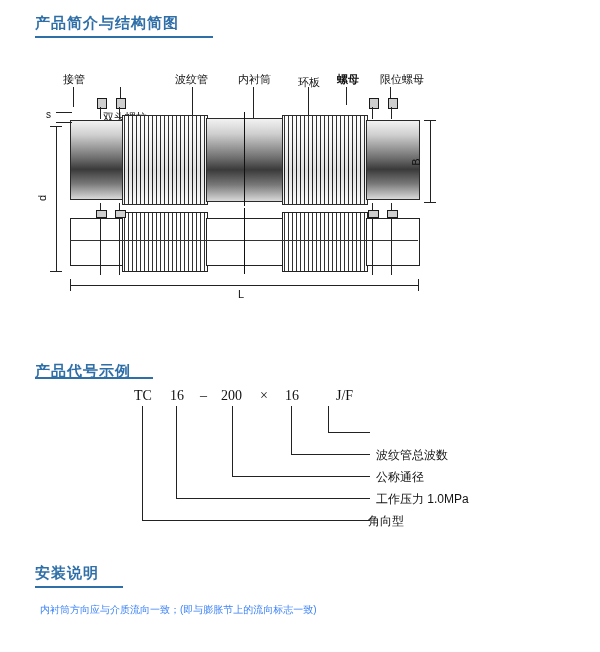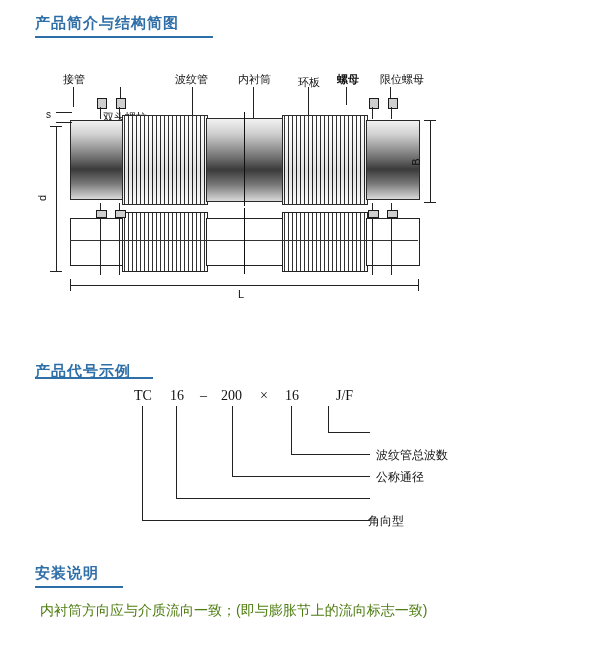--- a/index.html
+++ b/index.html
@@ -134,22 +134,22 @@
     white-space:nowrap;
   }
 
   
   #notes{
     position:absolute;
     left:40px;top:600px;
     width:520px;
   }
   .note-line{
-    font-size:14px;
-    color:#4d7c0f;
+    font-size:10px;
+    color:#3b82f6;
     line-height:20px;
     white-space:nowrap;
   }
 </style>
 </head>
 <body>
 
 <div class="section-title" style="left:35px;top:14px;">产品简介与结构简图</div>
 <div class="title-underline" style="left:35px;top:36px;width:178px;"></div>
 
@@ -246,20 +246,21 @@
   <div class="vline" style="left:102px;top:36px;height:114px;"></div>
 
   <div class="hline" style="left:288px;top:62px;width:42px;"></div>
   <div class="hline" style="left:251px;top:84px;width:79px;"></div>
   <div class="hline" style="left:192px;top:106px;width:138px;"></div>
   <div class="hline" style="left:136px;top:128px;width:194px;"></div>
   <div class="hline" style="left:102px;top:150px;width:228px;"></div>
 
   <div class="code-desc" style="left:336px;top:77px;">波纹管总波数</div>
   <div class="code-desc" style="left:336px;top:99px;">公称通径</div>
+  <div class="code-desc" style="left:336px;top:121px;">工作压力 1.0MPa</div>
   <div class="code-desc" style="left:328px;top:143px;">角向型</div>
 </div>
 
 <div class="section-title" style="left:35px;top:564px;font-family:Liberation Mono, monospace;">安装说明</div>
 <div class="title-underline" style="left:35px;top:586px;width:88px;"></div>
 
 <div id="notes">
   <div class="note-line">内衬筒方向应与介质流向一致；(即与膨胀节上的流向标志一致)</div>
 </div>
 

